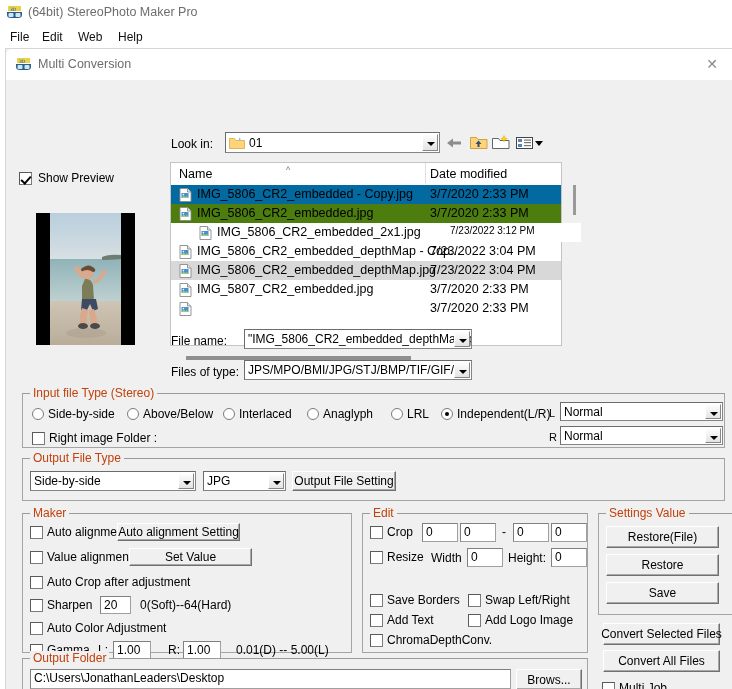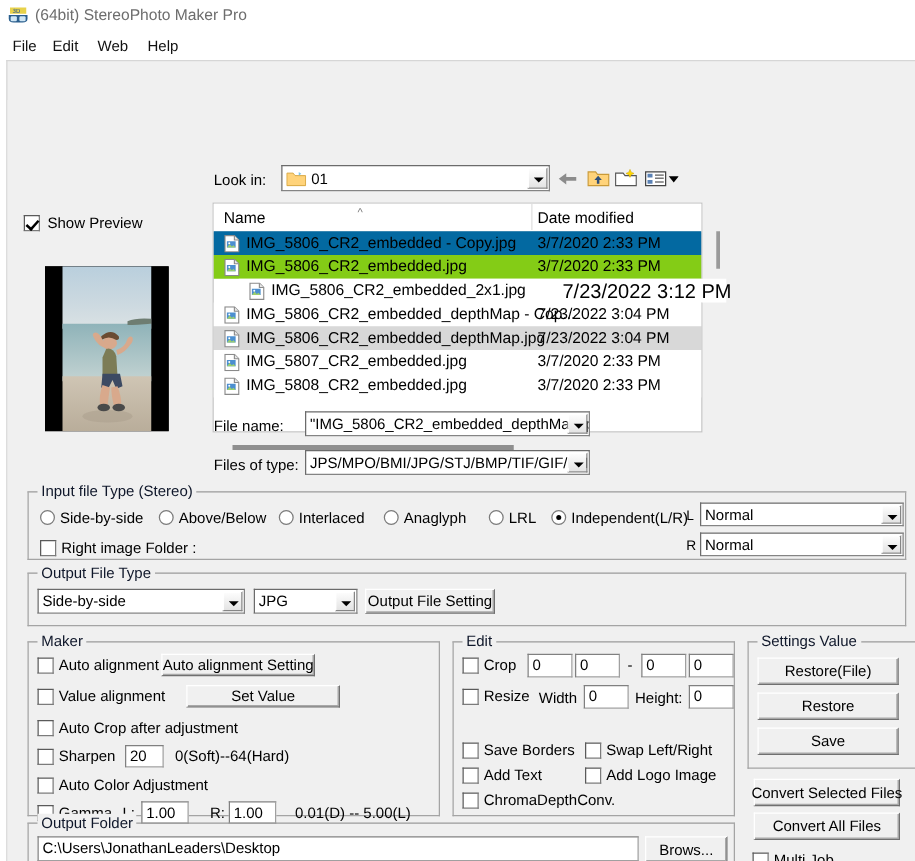--- a/index.html
+++ b/index.html
@@ -110,21 +110,21 @@
     display:flex;align-items:center;justify-content:center;
   }
   .grp{
     position:absolute;
     border:1px solid #a4a4a4;
     border-top-color:#9a9a9a;
     box-sizing:border-box;
   }
   .grp-title{
     position:absolute;top:-8px;left:7px;background:#f0f0f0;
-    padding:0 3px;font-size:12px;color:#0f172a;white-space:nowrap;
+    padding:0 3px;font-size:12px;color:#c2410c;white-space:nowrap;
   }
   .chk{
     position:absolute;width:13px;height:13px;
     background:#fff;border:1px solid #7b7b7b;
     border-top-color:#5a5a5a;border-left-color:#5a5a5a;
     box-sizing:border-box;
   }
   .chk.checked::after{
     content:"";position:absolute;left:3px;top:1px;
     width:4px;height:8px;border:solid #000;
@@ -158,20 +158,33 @@
 
 <div id="menubar">
   <div class="menu-item" style="left:6px;">File</div>
   <div class="menu-item" style="left:38px;">Edit</div>
   <div class="menu-item" style="left:74px;">Web</div>
   <div class="menu-item" style="left:114px;">Help</div>
 </div>
 
 <div id="dialog">
 
+  <div id="dlg-titlebar">
+    <div id="dlg-icon">
+      <svg width="17" height="17" viewBox="0 0 17 17">
+        <rect x="2" y="2" width="13" height="5" fill="#e8d24a"></rect>
+        <text x="4" y="6.5" font-size="4.5" fill="#1b4f9c" font-family="DejaVu Sans">3D</text>
+        <path d="M1 8 h15 v3 q0 3 -4 3 h-7 q-4 0 -4 -3 z" fill="#2b5f8e"></path>
+        <rect x="2.5" y="9" width="5" height="4" rx="1" fill="#cfe6f5"></rect>
+        <rect x="9.5" y="9" width="5" height="4" rx="1" fill="#cfe6f5"></rect>
+      </svg>
+    </div>
+    <div id="dlg-title-text">Multi Conversion</div>
+    <div id="dlg-close">✕</div>
+  </div>
 
   <div id="dlg-body">
 
     <div class="chk checked" style="left:13px;top:92px;"></div>
     <div class="lbl" style="left:32px;top:91px;">Show Preview</div>
 
     <div style="position:absolute;left:30px;top:133px;width:99px;height:132px;background:#000;border:0;">
       <svg width="99" height="132" viewBox="0 0 99 132">
         <rect x="0" y="0" width="99" height="132" fill="#000"></rect>
         <defs>
@@ -261,41 +274,41 @@
             <span style="position: absolute; left: 8px; top: 3px; width: 13px; height: 14px;"><svg width="13" height="14" viewBox="0 0 13 14">
                 <path d="M1 0.5 h7.5 l3.5 3.5 v9.5 h-11 z" fill="#fff" stroke="#8a8a8a" stroke-width="0.9"></path>
                 <path d="M8.5 0.5 v3.5 h3.5" fill="#e6e6e6" stroke="#8a8a8a" stroke-width="0.9"></path>
                 <rect x="2.5" y="5" width="7" height="5" fill="#4c8fd0"></rect>
                 <circle cx="4.4" cy="6.6" r="0.8" fill="#fff"></circle>
                 <path d="M2.5 10 l2.2 -2.6 l1.8 1.8 l1.3 -1.1 l1.7 1.9 z" fill="#9ccf6e"></path>
               </svg></span>
             <span style="position: absolute; left: 26px; top: 2px; font-size: 12.5px; white-space: nowrap;">IMG_5806_CR2_embedded - Copy.jpg</span>
             <span style="position: absolute; left: 259px; top: 2px; font-size: 12.5px; white-space: nowrap;">3/7/2020 2:33 PM</span>
           </div>
-          <div style="position: absolute; left: 0px; top: 41px; width: 390px; height: 19px; background: #84cc16;">
+          <div style="position: absolute; left: 0px; top: 41px; width: 390px; height: 19px; background: #4d7c0f;">
             <span style="position: absolute; left: 8px; top: 3px; width: 13px; height: 14px;"><svg width="13" height="14" viewBox="0 0 13 14">
                 <path d="M1 0.5 h7.5 l3.5 3.5 v9.5 h-11 z" fill="#fff" stroke="#8a8a8a" stroke-width="0.9"></path>
                 <path d="M8.5 0.5 v3.5 h3.5" fill="#e6e6e6" stroke="#8a8a8a" stroke-width="0.9"></path>
                 <rect x="2.5" y="5" width="7" height="5" fill="#4c8fd0"></rect>
                 <circle cx="4.4" cy="6.6" r="0.8" fill="#fff"></circle>
                 <path d="M2.5 10 l2.2 -2.6 l1.8 1.8 l1.3 -1.1 l1.7 1.9 z" fill="#9ccf6e"></path>
               </svg></span>
             <span style="position: absolute; left: 26px; top: 2px; font-size: 12.5px; white-space: nowrap;">IMG_5806_CR2_embedded.jpg</span>
             <span style="position: absolute; left: 259px; top: 2px; font-size: 12.5px; white-space: nowrap;">3/7/2020 2:33 PM</span>
           </div>
           <div style="position: absolute; left: 0px; top: 60px; width: 390px; height: 19px; background: rgb(255, 255, 255); margin-left: 20px;">
             <span style="position: absolute; left: 8px; top: 3px; width: 13px; height: 14px;"><svg width="13" height="14" viewBox="0 0 13 14">
                 <path d="M1 0.5 h7.5 l3.5 3.5 v9.5 h-11 z" fill="#fff" stroke="#8a8a8a" stroke-width="0.9"></path>
                 <path d="M8.5 0.5 v3.5 h3.5" fill="#e6e6e6" stroke="#8a8a8a" stroke-width="0.9"></path>
                 <rect x="2.5" y="5" width="7" height="5" fill="#4c8fd0"></rect>
                 <circle cx="4.4" cy="6.6" r="0.8" fill="#fff"></circle>
                 <path d="M2.5 10 l2.2 -2.6 l1.8 1.8 l1.3 -1.1 l1.7 1.9 z" fill="#9ccf6e"></path>
               </svg></span>
             <span style="position: absolute; left: 26px; top: 2px; font-size: 12.5px; white-space: nowrap;">IMG_5806_CR2_embedded_2x1.jpg</span>
-            <span style="position: absolute; left: 259px; top: 2px; font-size: 16px; white-space: nowrap;">7/23/2022 3:12 PM</span>
+            <span style="position: absolute; left: 259px; top: 2px; font-size: 10px; white-space: nowrap;">7/23/2022 3:12 PM</span>
           </div>
           <div style="position: absolute; left: 0px; top: 79px; width: 390px; height: 19px; background: rgb(255, 255, 255);">
             <span style="position: absolute; left: 8px; top: 3px; width: 13px; height: 14px;"><svg width="13" height="14" viewBox="0 0 13 14">
                 <path d="M1 0.5 h7.5 l3.5 3.5 v9.5 h-11 z" fill="#fff" stroke="#8a8a8a" stroke-width="0.9"></path>
                 <path d="M8.5 0.5 v3.5 h3.5" fill="#e6e6e6" stroke="#8a8a8a" stroke-width="0.9"></path>
                 <rect x="2.5" y="5" width="7" height="5" fill="#4c8fd0"></rect>
                 <circle cx="4.4" cy="6.6" r="0.8" fill="#fff"></circle>
                 <path d="M2.5 10 l2.2 -2.6 l1.8 1.8 l1.3 -1.1 l1.7 1.9 z" fill="#9ccf6e"></path>
               </svg></span>
             <span style="position: absolute; left: 26px; top: 2px; font-size: 12.5px; white-space: nowrap;">IMG_5806_CR2_embedded_depthMap - Cop...</span>
@@ -324,21 +337,20 @@
             <span style="position: absolute; left: 259px; top: 2px; font-size: 12.5px; white-space: nowrap;">3/7/2020 2:33 PM</span>
           </div>
           <div style="position: absolute; left: 0px; top: 136px; width: 390px; height: 19px; background: rgb(255, 255, 255);">
             <span style="position: absolute; left: 8px; top: 3px; width: 13px; height: 14px;"><svg width="13" height="14" viewBox="0 0 13 14">
                 <path d="M1 0.5 h7.5 l3.5 3.5 v9.5 h-11 z" fill="#fff" stroke="#8a8a8a" stroke-width="0.9"></path>
                 <path d="M8.5 0.5 v3.5 h3.5" fill="#e6e6e6" stroke="#8a8a8a" stroke-width="0.9"></path>
                 <rect x="2.5" y="5" width="7" height="5" fill="#4c8fd0"></rect>
                 <circle cx="4.4" cy="6.6" r="0.8" fill="#fff"></circle>
                 <path d="M2.5 10 l2.2 -2.6 l1.8 1.8 l1.3 -1.1 l1.7 1.9 z" fill="#9ccf6e"></path>
               </svg></span>
-            <span style="position: absolute; left: 26px; top: 2px; font-size: 12.5px; white-space: nowrap;">IMG_5808_CR2_embedded.jpg</span>
             <span style="position: absolute; left: 259px; top: 2px; font-size: 12.5px; white-space: nowrap;">3/7/2020 2:33 PM</span>
           </div>
         </div>
 
       <div style="position:absolute;right:-15px;top:22px;width:3px;height:30px;background:#9a9a9a;"></div>
     </div>
 
     <div style="position:absolute;left:180px;top:276px;width:225px;height:4px;background:#8f8f8f;"></div>
 
     <div class="lbl" style="left:165px;top:254px;">File name:</div>
@@ -395,25 +407,25 @@
         <span class="arrowbtn"></span>
       </div>
       <div class="btn" style="left:269px;top:12px;width:104px;height:20px;">Output File Setting</div>
     </div>
 
     <div class="grp" style="left:16px;top:433px;width:330px;height:140px;">
       <span class="grp-title">Maker</span>
 
       <div class="chk" style="left:7px;top:12px;"></div>
       <div class="lbl" style="left:24px;top:11px;">Auto alignment</div>
-      <div class="btn" style="left:106px;top:9px;width:123px;height:18px;text-align:right;">Auto alignment Setting</div>
+      <div class="btn" style="left:94px;top:9px;width:123px;height:18px;text-align:right;">Auto alignment Setting</div>
 
       <div class="chk" style="left:7px;top:37px;"></div>
       <div class="lbl" style="left:24px;top:36px;">Value alignment</div>
-      <div class="btn" style="left:106px;top:34px;width:123px;height:18px;margin-left:20px;">Set Value</div>
+      <div class="btn" style="left:106px;top:34px;width:123px;height:18px;">Set Value</div>
 
       <div class="chk" style="left:7px;top:62px;"></div>
       <div class="lbl" style="left:24px;top:61px;">Auto Crop after adjustment</div>
 
       <div class="chk" style="left:7px;top:85px;"></div>
       <div class="lbl" style="left:24px;top:84px;">Sharpen</div>
       <div class="txtbox" style="left:77px;top:82px;width:31px;height:18px;">20</div>
       <div class="lbl" style="left:117px;top:84px;">0(Soft)--64(Hard)</div>
 
       <div class="chk" style="left:7px;top:108px;"></div>

